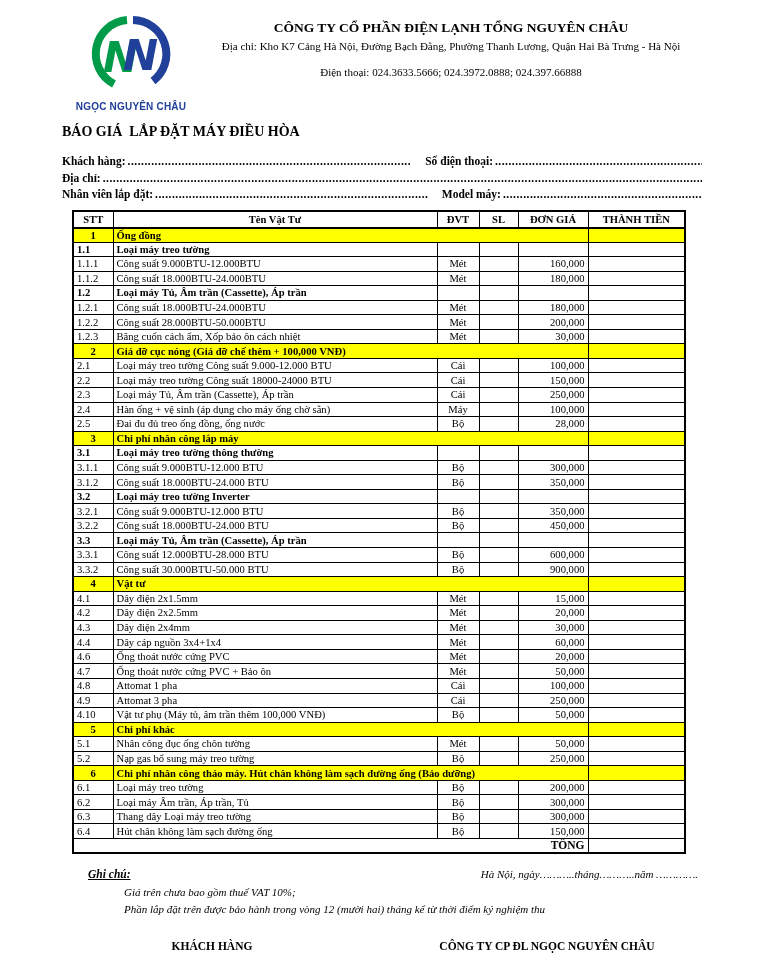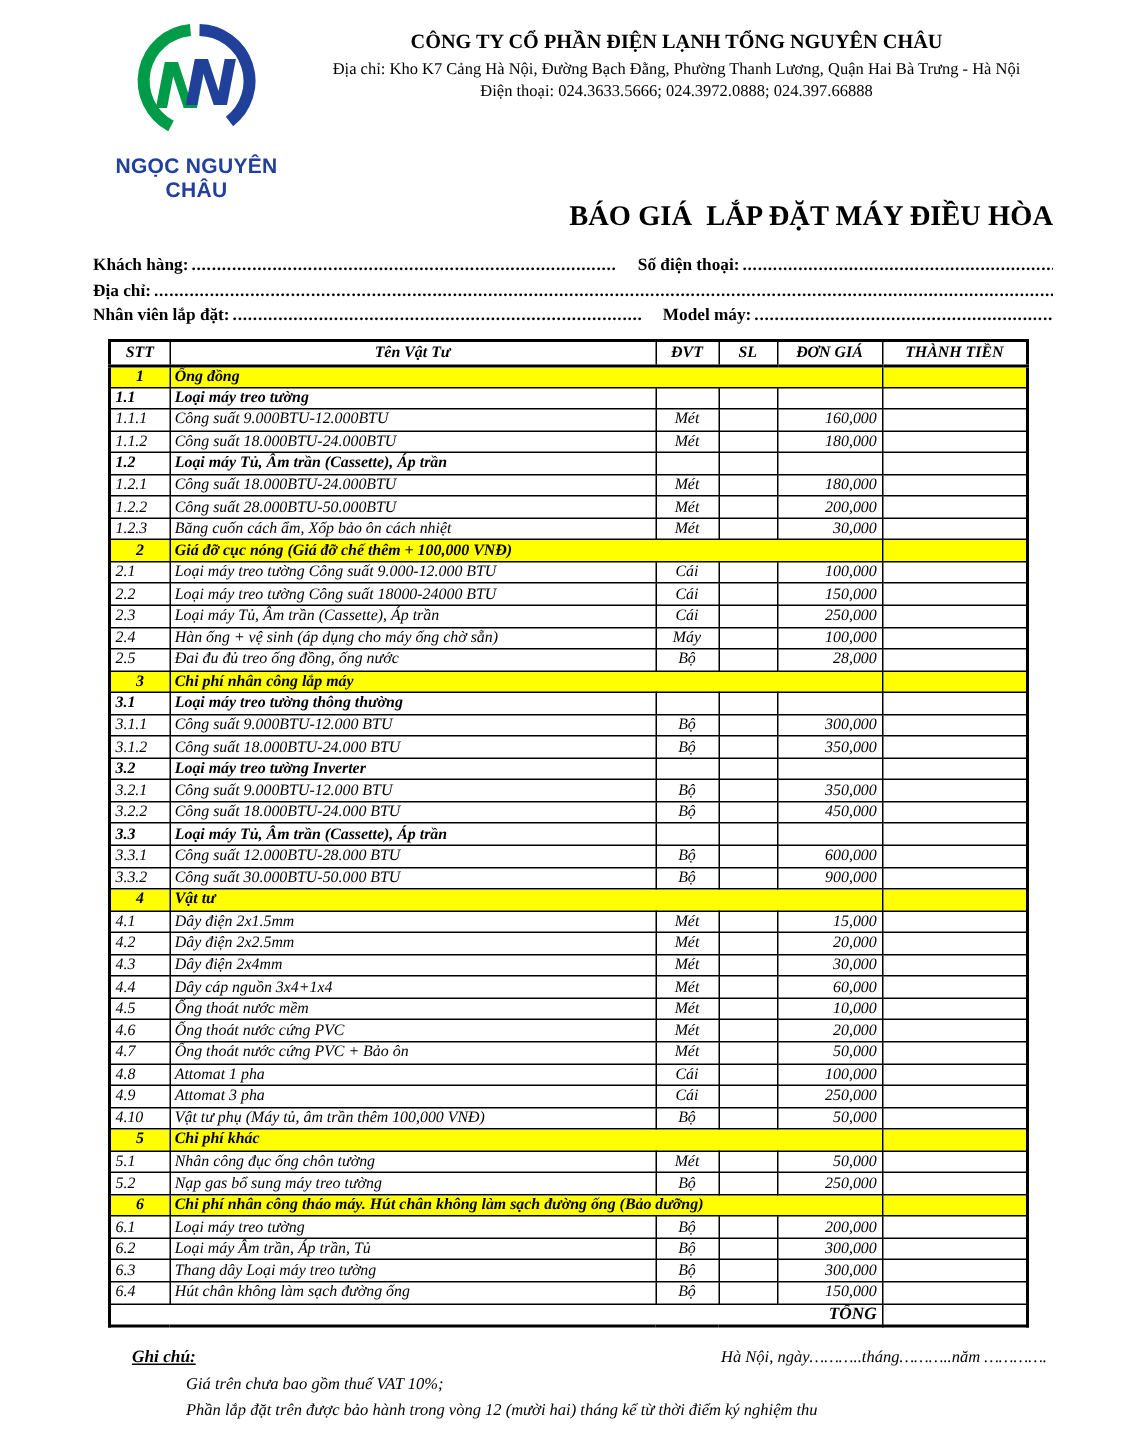--- a/index.html
+++ b/index.html
@@ -8,45 +8,44 @@
     font-family:"Liberation Serif","DejaVu Serif",serif;
     color:#000;overflow:hidden;
   }
   .page{padding:10px 56px 0 62px;box-sizing:border-box;}
 
   
   .hdr{display:flex;align-items:flex-start;}
   .logo-wrap{width:138px;flex:0 0 138px;text-align:center;padding-top:2px;}
   .logo-caption{
     font-family:"Liberation Sans","DejaVu Sans",sans-serif;
-    font-weight:bold;font-size:14px;letter-spacing:.2px;margin-top:1px;
+    font-weight:bold;font-size:10px;letter-spacing:.2px;margin-top:1px;
   }
   .hdr-info{flex:1;text-align:center;padding-top:10px;}
   .company-name{font-weight:bold;font-size:13.5px;}
   .company-addr{font-size:11px;margin-top:4px;}
-  .company-phone{font-size:11px;margin-top:3px;}
+  .company-phone{font-size:11px;margin-top:14px;}
   .doc-title{
-    text-align:right;font-weight:bold;font-size:19px;
-    margin-top:0;white-space:pre-wrap;
+    text-align:left;font-weight:bold;font-size:14px;
+    margin-top:12px;white-space:pre-wrap;
   }
 
   
   .form{margin-top:13px;font-weight:bold;font-size:11.5px;}
   .form-line{display:flex;line-height:16.5px;white-space:nowrap;}
   .dotfill{flex:1 1 0;min-width:0;overflow:hidden;letter-spacing:.5px;}
   .dotfill.w137{flex-grow:1.37;}
   .lbl{flex:0 0 auto;margin-right:2px;}
   .lbl.mid{margin-left:14px;}
 
   
   table.quote{
     border-collapse:collapse;table-layout:fixed;
     width:612px;margin:7px 0 0 10px;
     font-size:10.6px;
-    font-style:italic;
   }
   table.quote td,table.quote th{
     border:1px solid #000;padding:0 3px;height:14.55px;
     line-height:13px;overflow:hidden;white-space:nowrap;
     box-sizing:border-box;
   }
   table.quote{border:2px solid #000;}
   table.quote thead th{
     font-weight:bold;text-align:center;border-bottom:2px solid #000;height:17px;
   }
@@ -347,28 +346,20 @@
         </tr>
         <tr class="item">
           <td class="stt">4.4</td>
           <td class="name">Dây cáp nguồn 3x4+1x4</td>
           <td class="unit">Mét</td>
           <td class="qty"></td>
           <td class="price">60,000</td>
           <td class="amount"></td>
         </tr>
         <tr class="item">
-          <td class="stt">4.5</td>
-          <td class="name">Ống thoát nước mềm</td>
-          <td class="unit">Mét</td>
-          <td class="qty"></td>
-          <td class="price">10,000</td>
-          <td class="amount"></td>
-        </tr>
-        <tr class="item">
           <td class="stt">4.6</td>
           <td class="name">Ống thoát nước cứng PVC</td>
           <td class="unit">Mét</td>
           <td class="qty"></td>
           <td class="price">20,000</td>
           <td class="amount"></td>
         </tr>
         <tr class="item">
           <td class="stt">4.7</td>
           <td class="name">Ống thoát nước cứng PVC + Bảo ôn</td>

